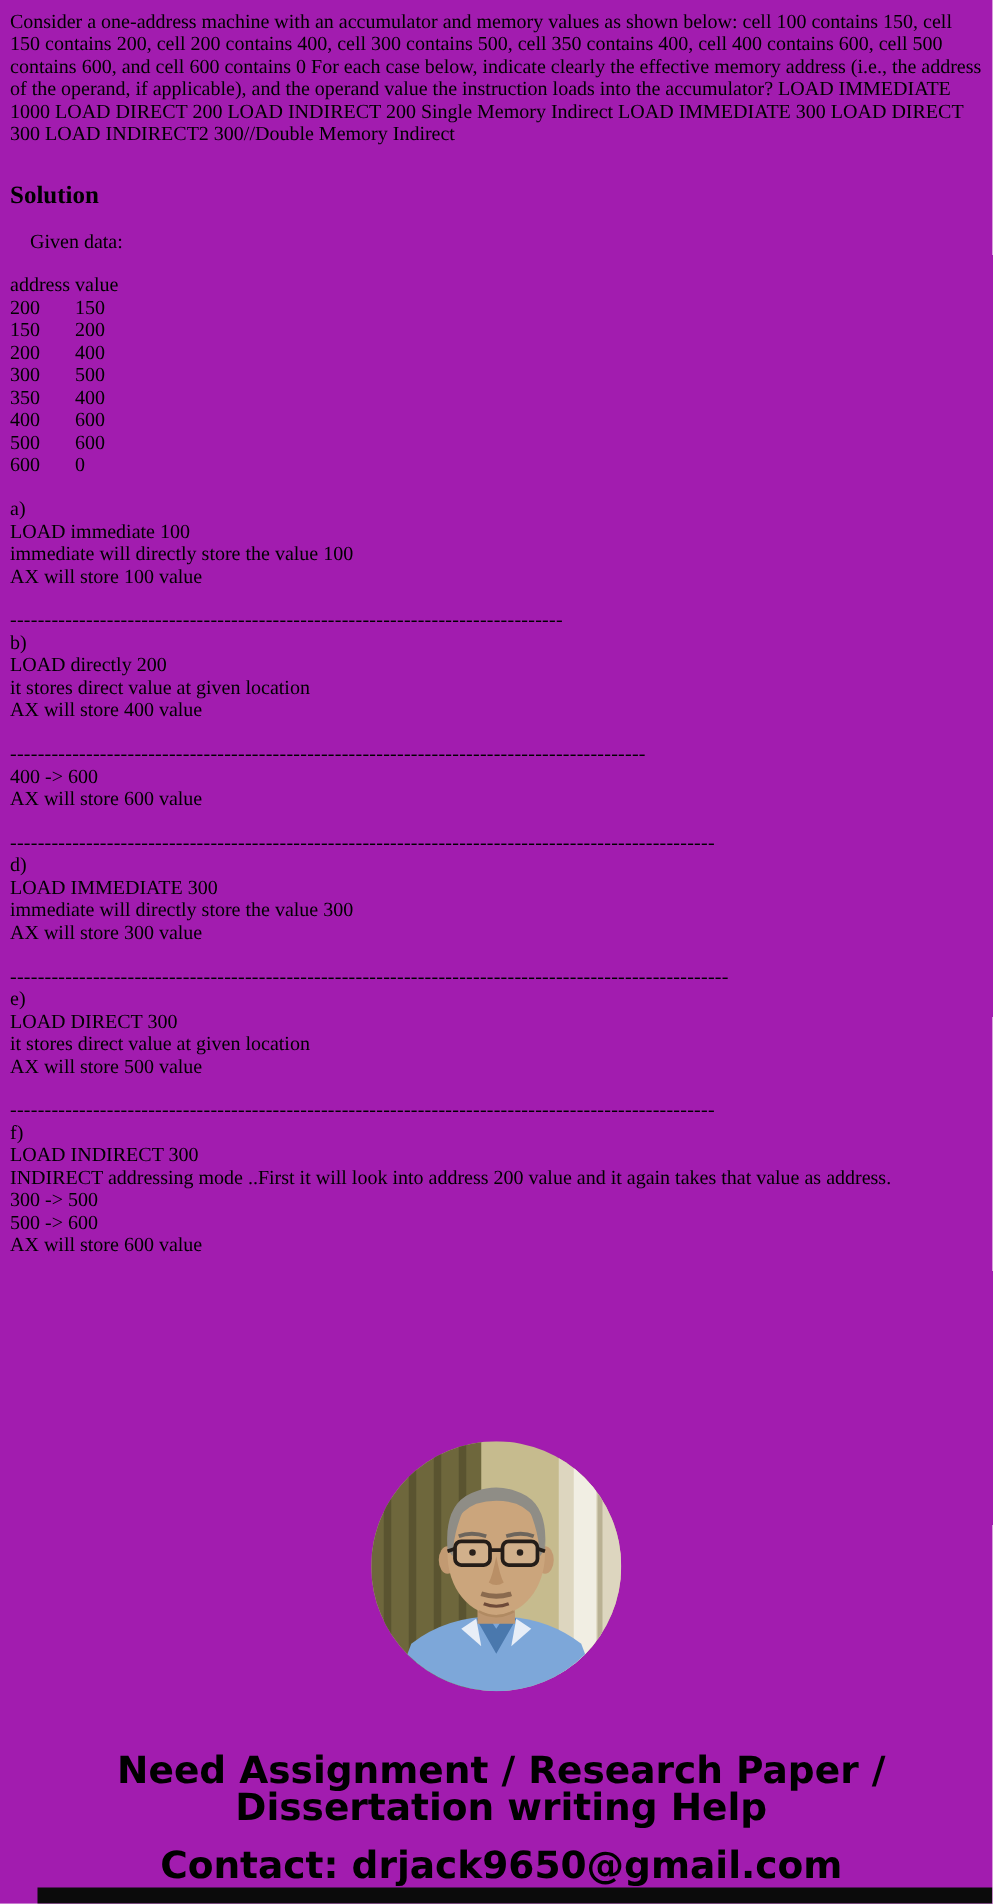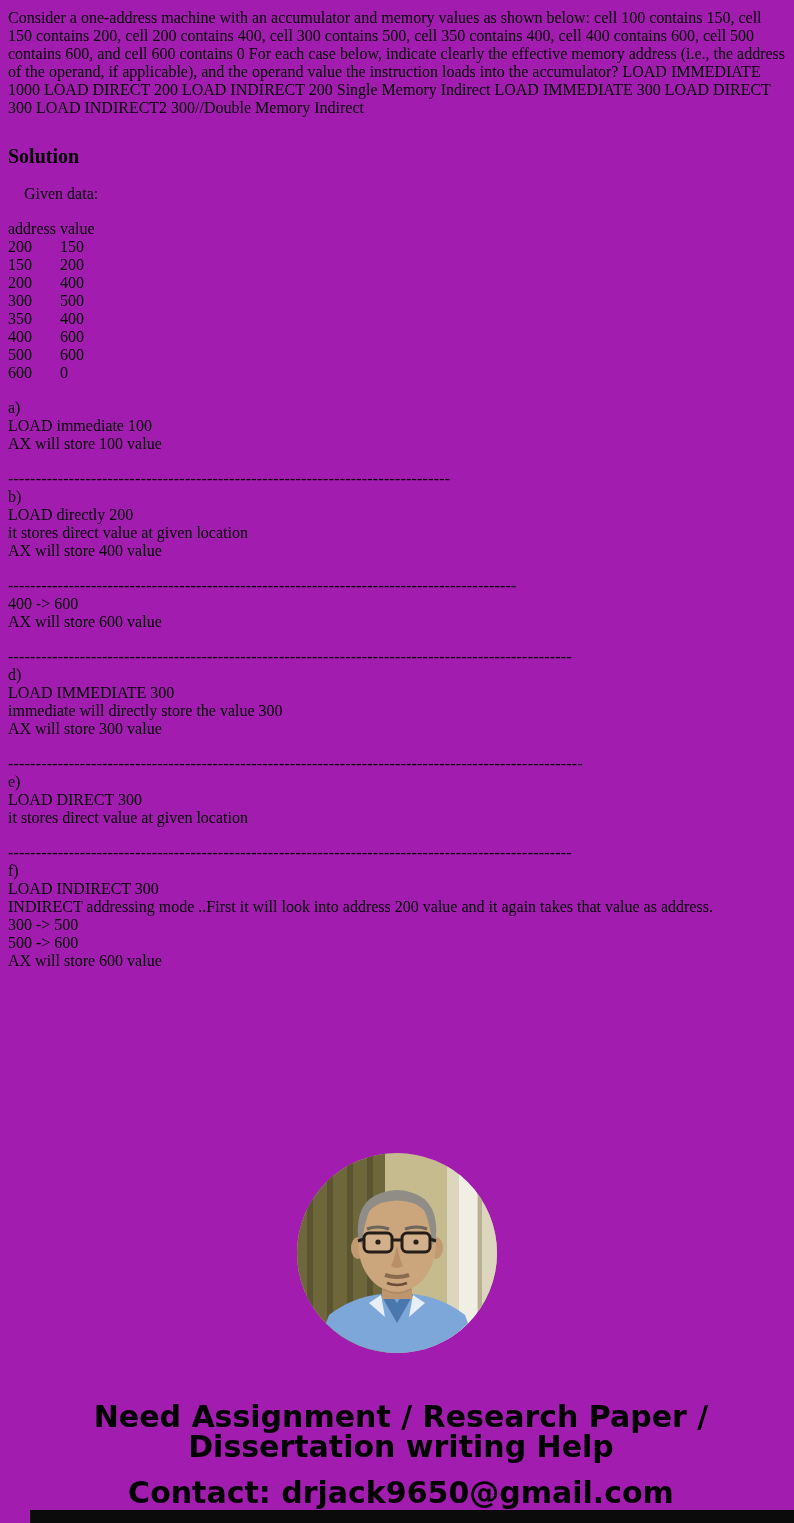--- a/index.html
+++ b/index.html
@@ -114,20 +114,21 @@
         <div class="mem-row">
           <span>600</span>
           <span>0</span>
         </div>
       </div>
 
     <div class="blocks" id="solution-blocks">
         <div class="part">
           <div class="line">a)</div>
           <div class="line">LOAD immediate 100</div>
+          <div class="line">immediate will directly store the value 100</div>
           <div class="line">AX will store 100 value</div>
         </div>
         <div class="sep">--------------------------------------------------------------------------------</div>
         <div class="part">
           <div class="line">b)</div>
           <div class="line">LOAD directly 200</div>
           <div class="line">it stores direct value at given location</div>
           <div class="line">AX will store 400 value</div>
         </div>
         <div class="sep">--------------------------------------------------------------------------------------------</div>
@@ -140,20 +141,21 @@
           <div class="line">d)</div>
           <div class="line">LOAD IMMEDIATE 300</div>
           <div class="line">immediate will directly store the value 300</div>
           <div class="line">AX will store 300 value</div>
         </div>
         <div class="sep">--------------------------------------------------------------------------------------------------------</div>
         <div class="part">
           <div class="line">e)</div>
           <div class="line">LOAD DIRECT 300</div>
           <div class="line">it stores direct value at given location</div>
+          <div class="line">AX will store 500 value</div>
         </div>
         <div class="sep">------------------------------------------------------------------------------------------------------</div>
         <div class="part">
           <div class="line">f)</div>
           <div class="line">LOAD INDIRECT 300</div>
           <div class="line">INDIRECT addressing mode ..First it will look into address 200 value and it again takes that value as address.</div>
           <div class="line">300 -&gt; 500</div>
           <div class="line">500 -&gt; 600</div>
           <div class="line">AX will store 600 value</div>
         </div>

